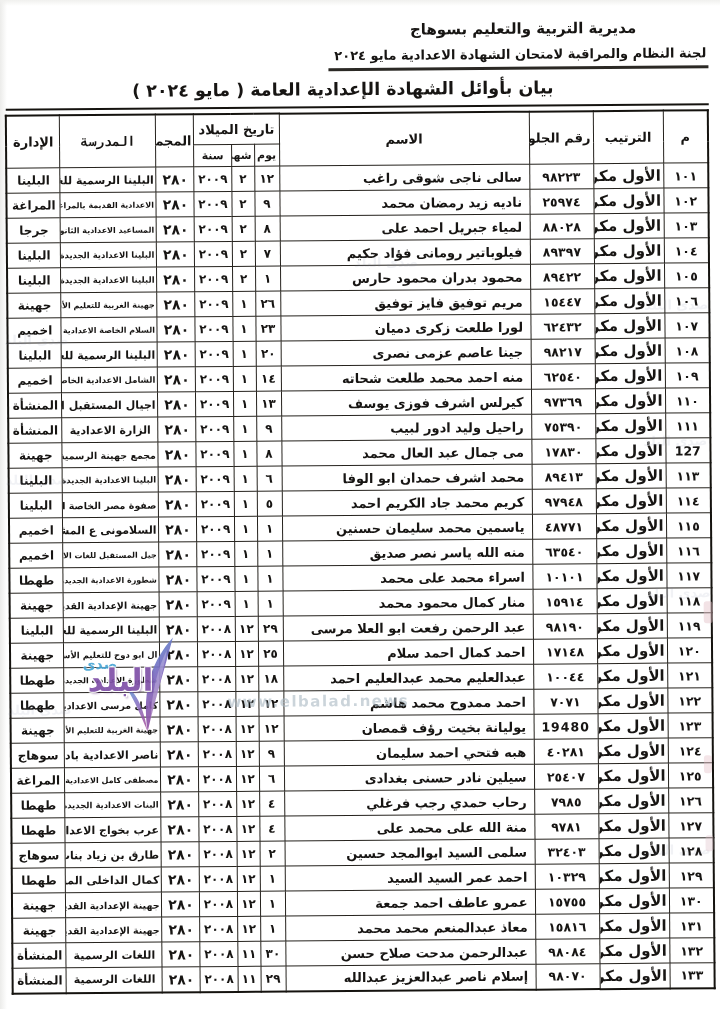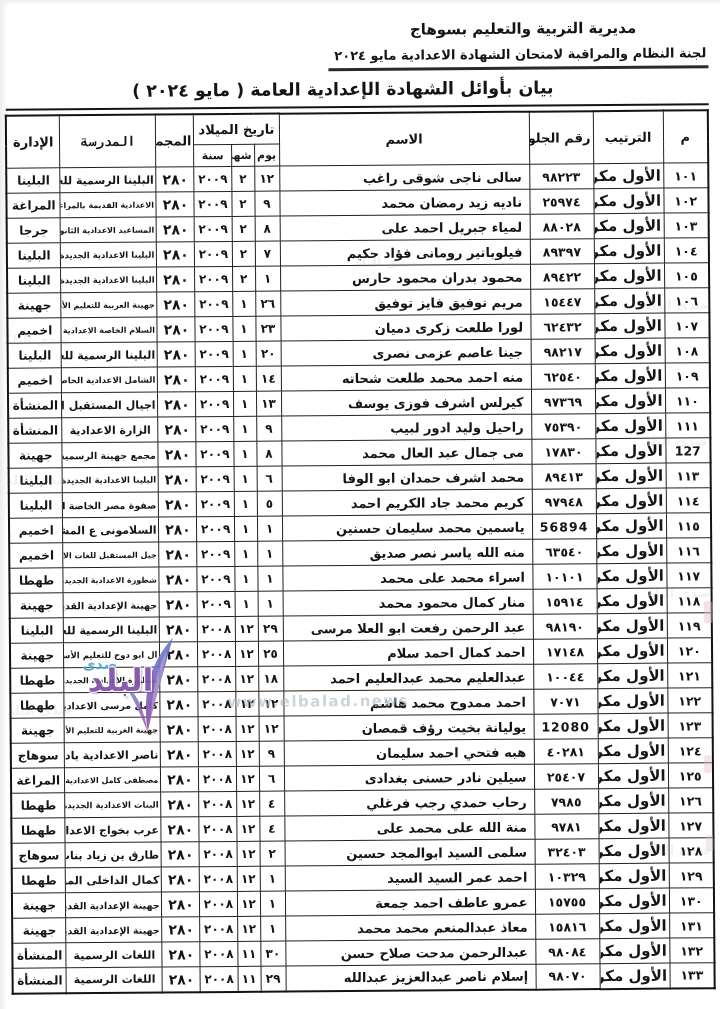--- a/index.html
+++ b/index.html
@@ -272,21 +272,21 @@
           <td class="c-day">٥</td>
           <td class="c-month">١</td>
           <td class="c-year">٢٠٠٩</td>
           <td class="c-total">٢٨٠</td>
           <td class="c-school" style="font-size: 9.5px;">صفوة مصر الخاصة الاعدادية</td>
           <td class="c-district">البلينا</td>
         </tr>
         <tr>
           <td class="c-no">١١٥</td>
           <td class="c-rank">الأول مكرر</td>
-          <td class="c-seat">56894</td>
+          <td class="c-seat">٤٨٧٧١</td>
           <td class="c-name">ياسمين محمد سليمان حسنين</td>
           <td class="c-day">١</td>
           <td class="c-month">١</td>
           <td class="c-year">٢٠٠٩</td>
           <td class="c-total">٢٨٠</td>
           <td class="c-school" style="font-size: 11px;">السلامونى ع المشتركة</td>
           <td class="c-district">اخميم</td>
         </tr>
         <tr>
           <td class="c-no">١١٦</td>
@@ -368,21 +368,21 @@
           <td class="c-day">١٢</td>
           <td class="c-month">١٢</td>
           <td class="c-year">٢٠٠٨</td>
           <td class="c-total">٢٨٠</td>
           <td class="c-school" style="font-size: 9.5px;">كامل مرسى الاعدادية بنين</td>
           <td class="c-district">طهطا</td>
         </tr>
         <tr>
           <td class="c-no">١٢٣</td>
           <td class="c-rank">الأول مكرر</td>
-          <td class="c-seat">12080</td>
+          <td class="c-seat">19480</td>
           <td class="c-name">يوليانة بخيت رؤف قمصان</td>
           <td class="c-day">١٢</td>
           <td class="c-month">١٢</td>
           <td class="c-year">٢٠٠٨</td>
           <td class="c-total">٢٨٠</td>
           <td class="c-school" style="font-size: 8px;">جهينة الغربية للتعليم الأساسى ع</td>
           <td class="c-district">جهينة</td>
         </tr>
         <tr>
           <td class="c-no">١٢٤</td>

